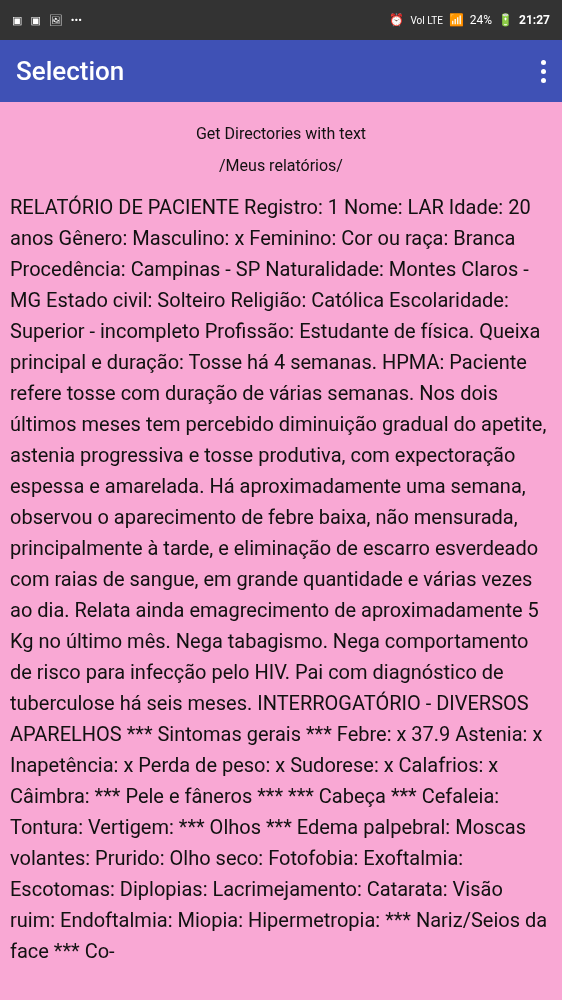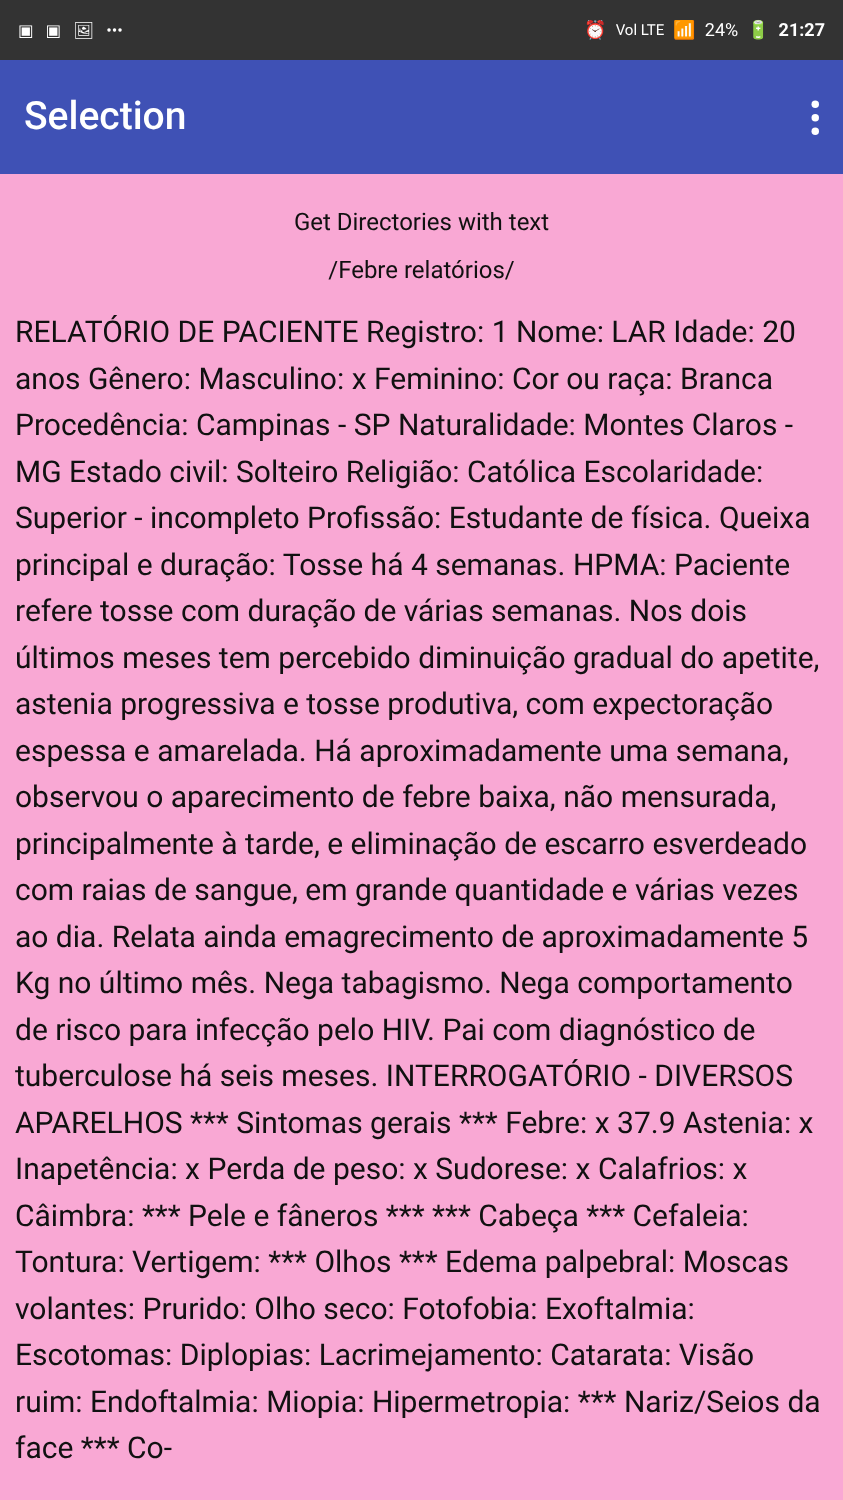--- a/index.html
+++ b/index.html
@@ -39,21 +39,21 @@
     .status-bar-right {
       display: flex;
       align-items: center;
       gap: 6px;
       font-size: 12px;
     }
 
     
     .app-bar {
       width: 100%;
-      height: 76px;
+      height: 62px;
       background: #3f51b5;
       display: flex;
       align-items: center;
       justify-content: space-between;
       padding: 0 16px;
     }
 
     .app-bar-title {
       color: white;
       font-size: 26px;
@@ -135,15 +135,15 @@
   <span class="app-bar-title">Selection</span>
   <div class="three-dots">
     <span></span>
     <span></span>
     <span></span>
   </div>
 </div>
 
 <div class="content">
   <p class="section-header content-text">Get Directories with text</p>
-  <p class="section-subheader content-text">/Febre relatórios/</p>
+  <p class="section-subheader content-text">/Meus relatórios/</p>
   <p class="report-text">RELATÓRIO DE PACIENTE Registro: 1 Nome: LAR Idade: 20 anos Gênero: Masculino: x Feminino: Cor ou raça: Branca Procedência: Campinas - SP Naturalidade: Montes Claros - MG Estado civil: Solteiro Religião: Católica Escolaridade: Superior - incompleto Profissão: Estudante de física. Queixa principal e duração: Tosse há 4 semanas. HPMA: Paciente refere tosse com duração de várias semanas. Nos dois últimos meses tem percebido diminuição gradual do apetite, astenia progressiva e tosse produtiva, com expectoração espessa e amarelada. Há aproximadamente uma semana, observou o aparecimento de febre baixa, não mensurada, principalmente à tarde, e eliminação de escarro esverdeado com raias de sangue, em grande quantidade e várias vezes ao dia. Relata ainda emagrecimento de aproximadamente 5 Kg no último mês. Nega tabagismo. Nega comportamento de risco para infecção pelo HIV. Pai com diagnóstico de tuberculose há seis meses. INTERROGATÓRIO - DIVERSOS APARELHOS *** Sintomas gerais *** Febre: x 37.9 Astenia: x Inapetência: x Perda de peso: x Sudorese: x Calafrios: x Câimbra: *** Pele e fâneros *** *** Cabeça *** Cefaleia: Tontura: Vertigem: *** Olhos *** Edema palpebral: Moscas volantes: Prurido: Olho seco: Fotofobia: Exoftalmia: Escotomas: Diplopias: Lacrimejamento: Catarata: Visão ruim: Endoftalmia: Miopia: Hipermetropia: *** Nariz/Seios da face *** Co-</p>
 </div>
 
 </body></html>

